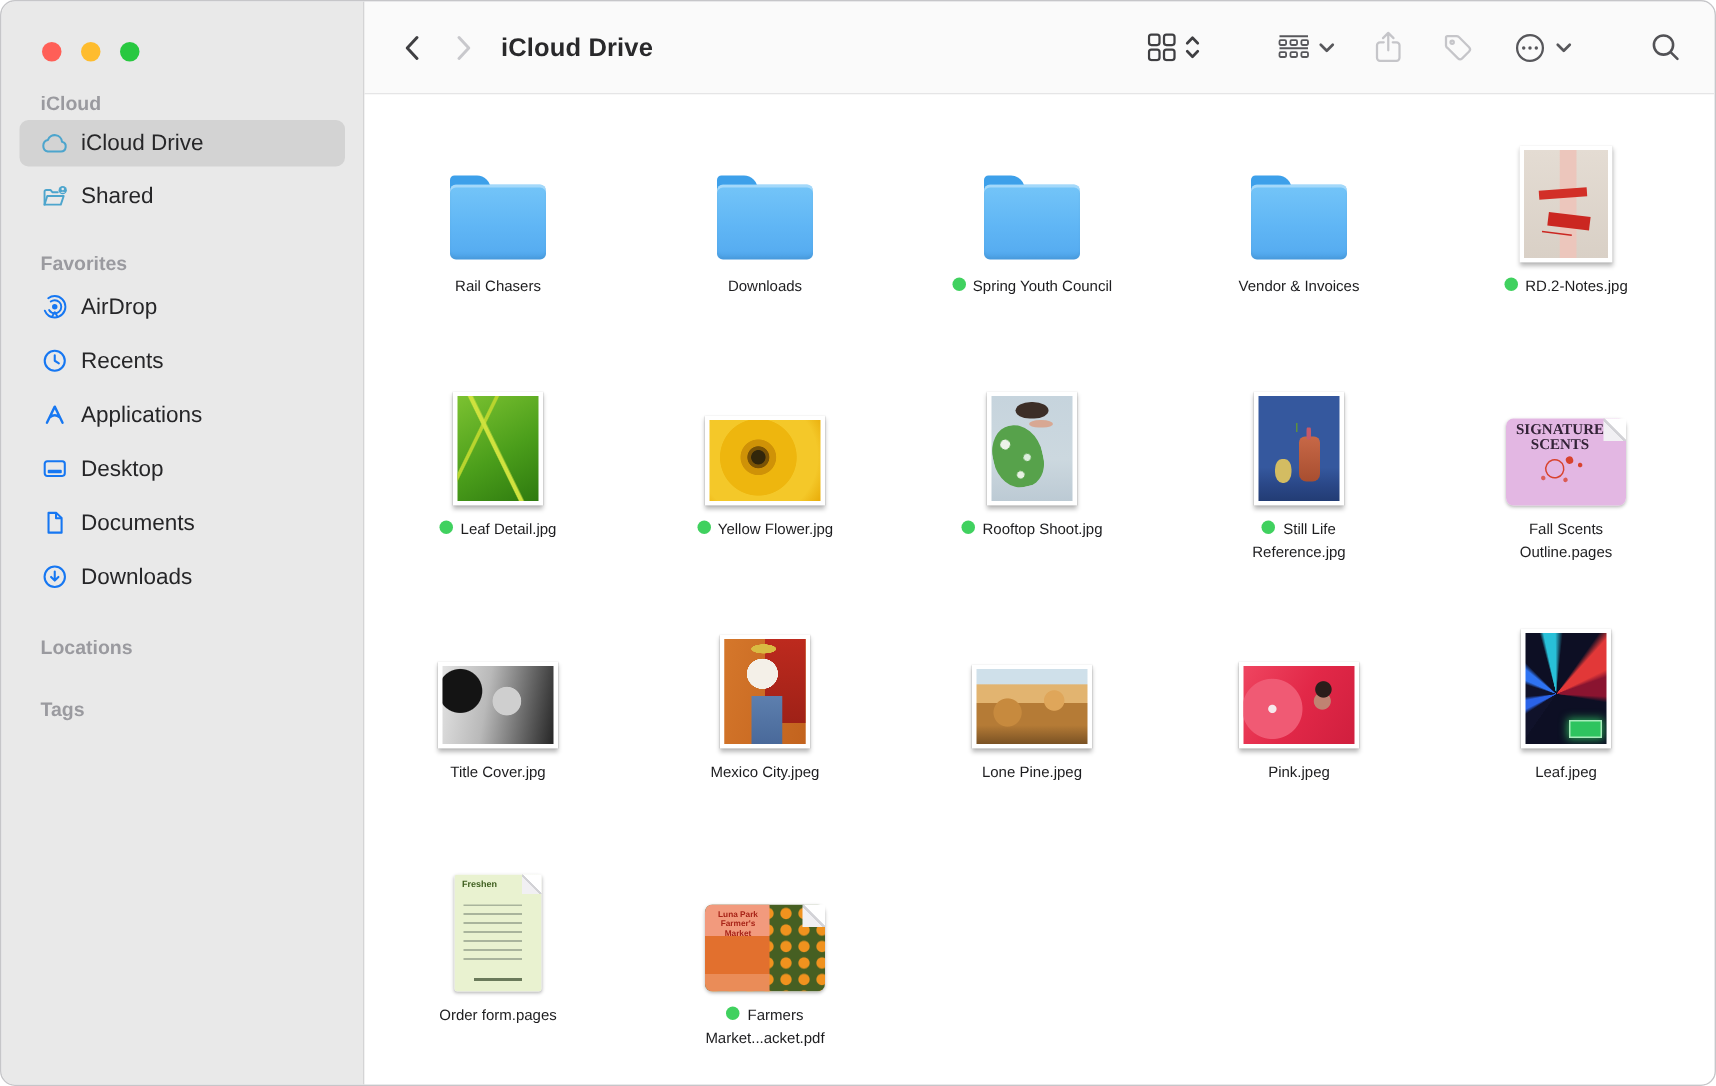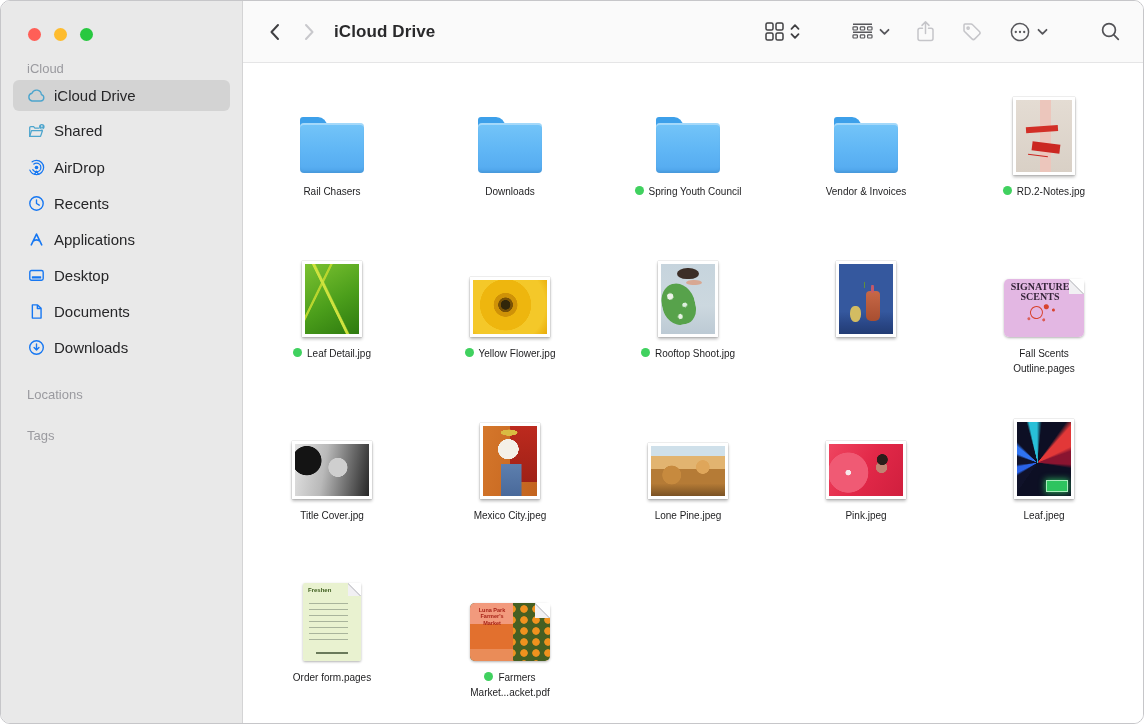--- a/index.html
+++ b/index.html
@@ -7,21 +7,21 @@
   .window{position:relative;width:1144px;height:724px;border-radius:10px;overflow:hidden;border:1px solid #c6c6c9;display:flex;background:#fff;}
 
   
   .sidebar{width:242px;flex:0 0 242px;background:#e9e9e9;border-right:1px solid #d4d4d5;padding:0;}
   .traffic{display:flex;gap:13px;padding:27px 0 0 27px;}
   .tl{width:13px;height:13px;border-radius:50%;display:inline-block;}
   .tl.red{background:#ff5f57;}
   .tl.yellow{background:#febc2e;}
   .tl.green{background:#28c840;}
   #sidebar-sections{padding:20px 12px 0 12px;}
-  .side-header{font-size:13px;font-weight:400;color:#9a9a9f;padding:0 0 4px 14px;margin-top:22px;}
+  .side-header{font-size:13px;font-weight:700;color:#9a9a9f;padding:0 0 4px 14px;margin-top:22px;}
   .side-section:first-child .side-header{margin-top:0;}
   .side-item{display:flex;align-items:center;height:31px;padding:0 8px 0 11px;border-radius:6px;margin-bottom:4px;cursor:default;}
   .side-item.selected{background:#d3d3d3;}
   .side-item .sic{width:24px;display:flex;justify-content:center;align-items:center;flex:0 0 24px;}
   .side-item .slabel{font-size:15px;color:#262628;margin-left:6px;white-space:nowrap;}
   .fav .side-item{height:35px;margin-bottom:1px;}
 
   
   .main{flex:1;display:flex;flex-direction:column;min-width:0;}
   .toolbar{height:62px;flex:0 0 62px;display:flex;align-items:center;background:#fafafa;border-bottom:1px solid #e5e5e6;padding:0 22px 0 26px;}
@@ -182,20 +182,21 @@
                 <path d="M1.6 12.6 l1.7-5.4 h10.3 l-1.8 5.4 z" fill="none" stroke="#4da5cd" stroke-width="1.2" stroke-linejoin="round"></path>
                 <circle cx="13" cy="3.5" r="2.6" fill="#4da5cd"></circle>
                 <circle cx="13" cy="2.8" r="0.8" fill="#e9e9e9"></circle>
                 <path d="M11.5 5.1 a1.7 1.2 0 0 1 3 0 z" fill="#e9e9e9"></path>
               </svg>
             </span>
             <span class="slabel">Shared</span>
           </div>
         </div>
         <div class="side-section fav">
+          <div class="side-header">Favorites</div>
           <div class="side-item">
             <span class="sic">
               <svg width="17" height="17" viewBox="0 0 16 16">
                 <circle cx="8" cy="8" r="1.7" fill="#1677f2"></circle>
                 <circle cx="8" cy="8" r="4.1" fill="none" stroke="#1677f2" stroke-width="1.2" stroke-dasharray="20 5.8" stroke-dashoffset="-16.2" stroke-linecap="round"></circle>
                 <circle cx="8" cy="8" r="6.7" fill="none" stroke="#1677f2" stroke-width="1.2" stroke-dasharray="33.5 8.6" stroke-dashoffset="-27" stroke-linecap="round"></circle>
                 <path d="M5.9 14.7 L8 11.4 l2.1 3.3" fill="none" stroke="#1677f2" stroke-width="1.2" stroke-linejoin="round"></path>
               </svg>
             </span>
             <span class="slabel">AirDrop</span>
@@ -417,20 +418,21 @@
             </div>
           </div>
           <div class="file-label"><span class="sync-dot"></span><span>Rooftop Shoot.jpg</span></div>
         </div>
         <div class="cell">
           <div class="icon-box">
             <div class="thumb t-stilllife">
               <div class="ph"></div>
             </div>
           </div>
+          <div class="file-label"><span class="sync-dot"></span><span>Still Life Reference.jpg</span></div>
         </div>
         <div class="cell">
           <div class="icon-box">
             <div class="doc t-fallscents">
               <div class="ph"></div>
               <span class="thumb-text">SIGNATURE SCENTS</span>
               <span class="fold"></span>
             </div>
           </div>
           <div class="file-label"><span>Fall Scents Outline.pages</span></div>

